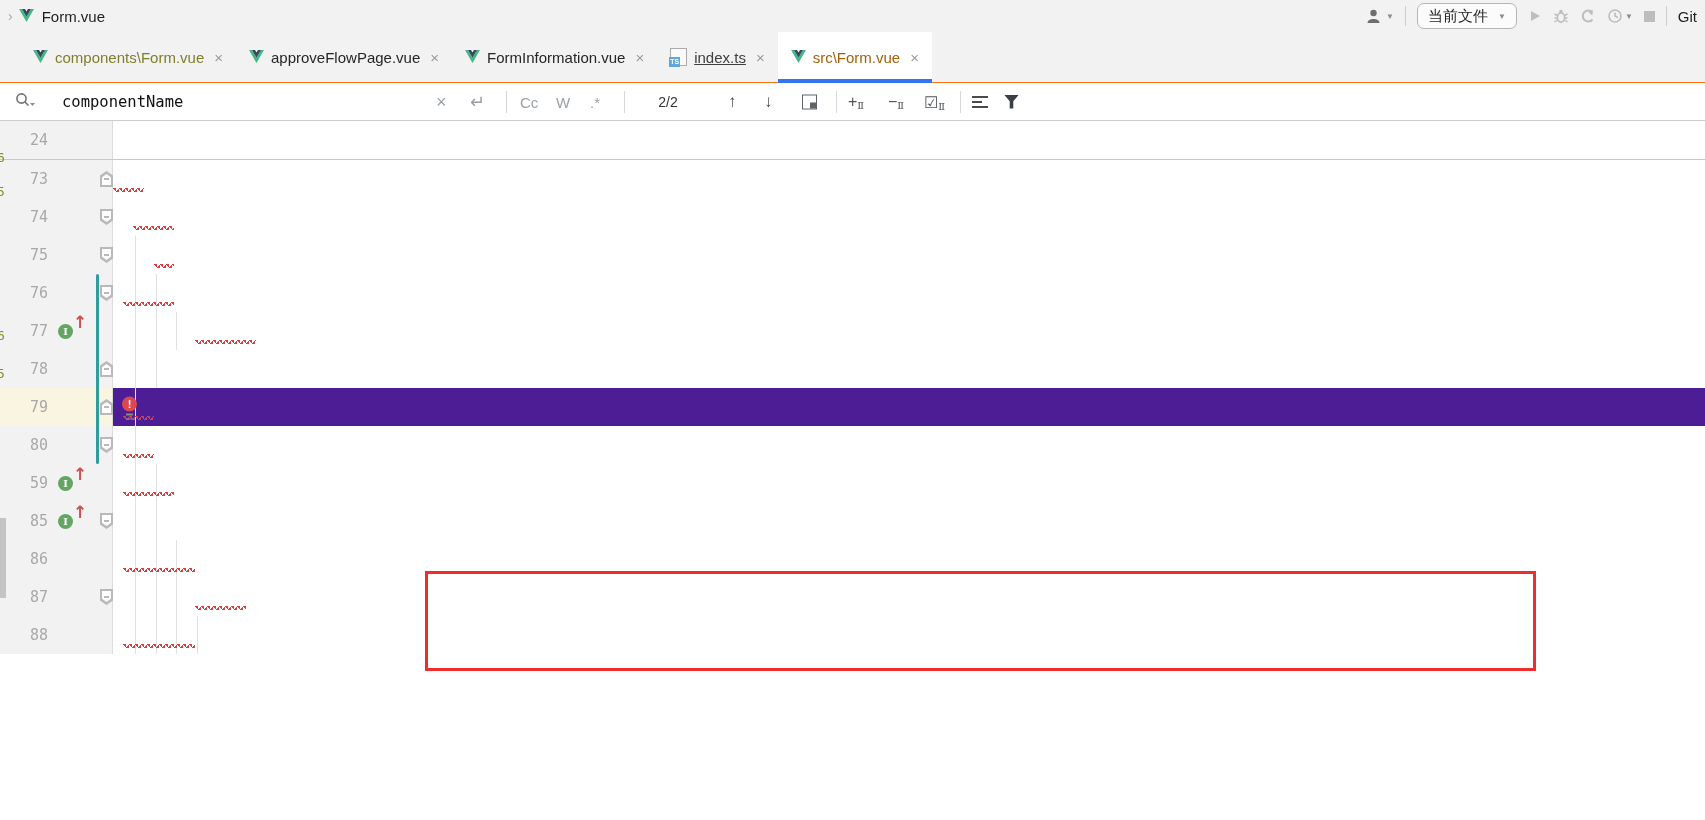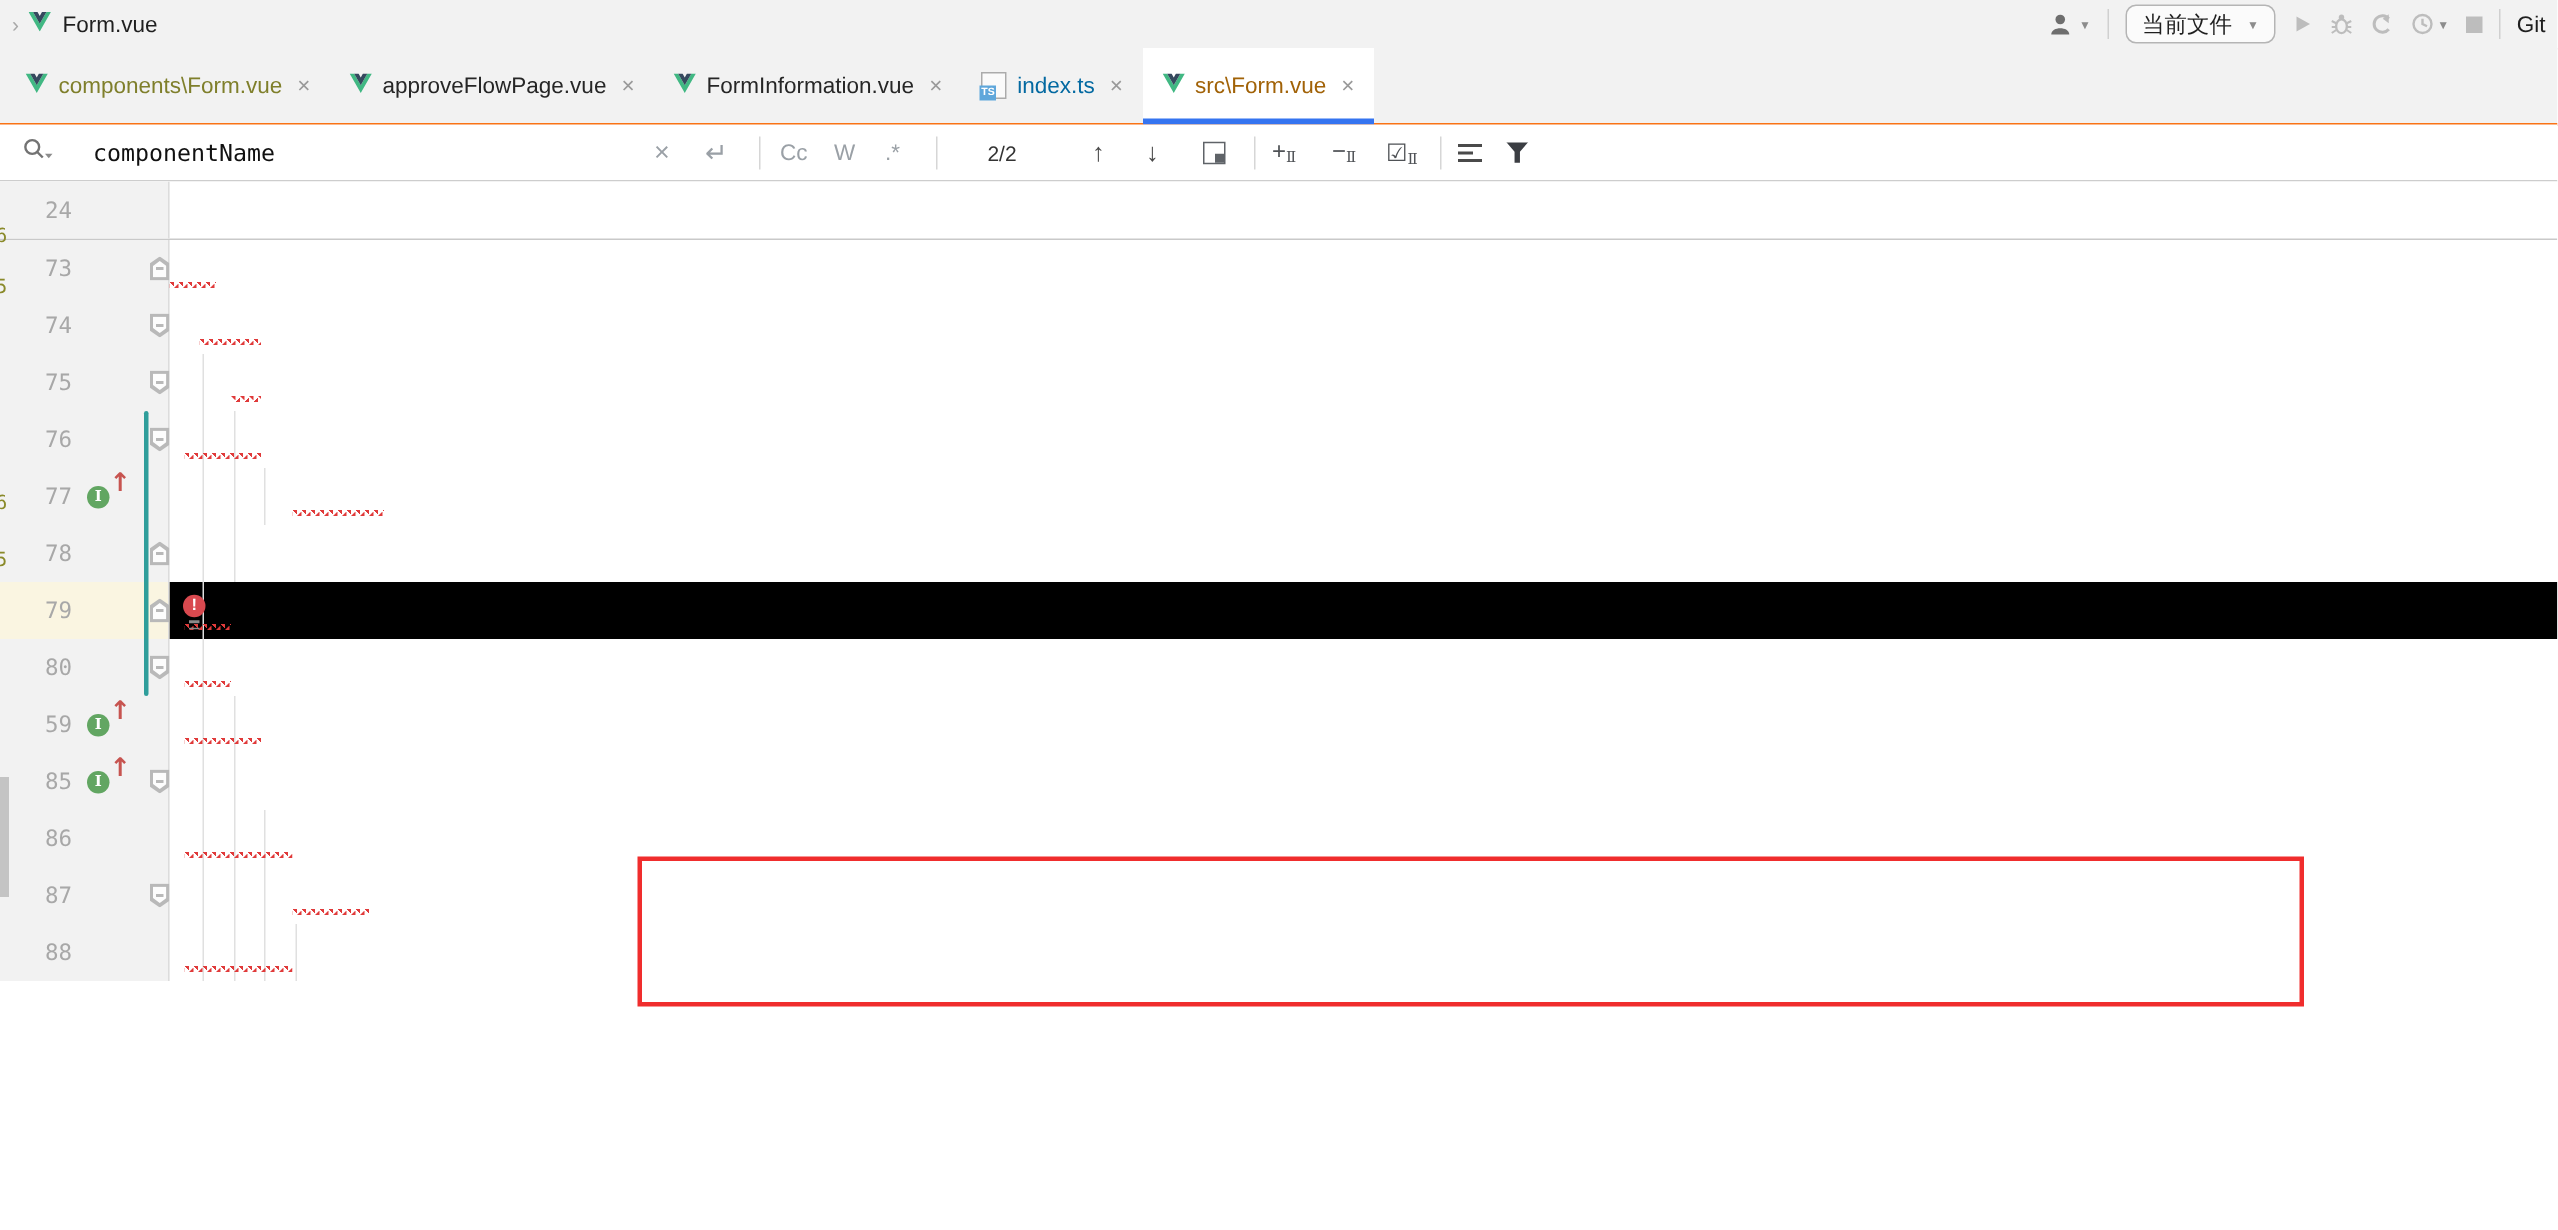--- a/index.html
+++ b/index.html
@@ -15,21 +15,21 @@
   .tbsep{width:1px;height:20px;background:#D0D0D0}
   .ghosticon{display:flex;align-items:center;gap:2px}
   .dd{font-size:8px;color:#8C8C8C}
   #runconfig{display:flex;align-items:center;gap:10px;height:24px;padding:0 10px;border:1px solid #B5B5B5;
              border-radius:7px;background:#FBFBFB;color:#1F1F1F;cursor:pointer}
   #stop-sq{width:11px;height:11px;background:#BDBDBD}
   #git-widget{color:#1F1F1F;padding-right:2px}
 
   
   #tabbar{position:absolute;top:32px;left:0;right:0;height:50px;background:#F2F2F2;
-          border-bottom:2px solid #f97316;display:flex;align-items:stretch;padding-left:4px;font-size:15px}
+          border-bottom:2px solid #f97316;display:flex;align-items:stretch;padding-left:20px;font-size:15px}
   .tab{display:flex;align-items:center;gap:7px;padding:0 13px;position:relative;cursor:pointer;color:#262626}
   .tab.active{background:#fff}
   .tab.active::after{content:"";position:absolute;left:0;right:0;bottom:-1px;height:4px;background:#3574F0}
   .tab .x{color:#9A9A9A;font-size:15px;margin-left:3px}
   .tsicon{position:relative;width:15px;height:16px;background:#FAFAFA;border:1px solid #ABABAB}
   .tsicon b{position:absolute;left:-2px;bottom:-2px;width:11px;height:10px;background:#5FA7DB;color:#fff;
             font:bold 7px "Liberation Sans",sans-serif;text-align:center;line-height:10px}
 
   
   #searchbar{position:absolute;top:83px;left:0;right:0;height:37px;background:#fff;border-bottom:1px solid #CDCDCD}
@@ -50,21 +50,21 @@
   #funnel{left:1004px;width:15px;height:14px;background:#3B3E43;cursor:pointer;
           clip-path:polygon(0 0,100% 0,62% 48%,62% 100%,38% 100%,38% 48%)}
 
   
   #editor{position:absolute;top:121px;left:0;right:0;bottom:0;background:#fff;overflow:hidden}
   #sticky{border-bottom:1px solid #C9C9C9}
   .row{position:relative;height:38px;width:100%;white-space:pre;
        font:17px "DejaVu Sans Mono",monospace;line-height:38px}
   .row::before{content:"";position:absolute;left:0;top:0;bottom:0;width:112px;background:#F2F2F2;
                border-right:1px solid #DCDCDC}
-  .row.current{background:#000000}
+  .row.current{background:#4c1d95}
   .row.current::before{background:#FAF5E1}
   .num{position:absolute;left:0;top:0;width:48px;text-align:right;color:#A8A8A8;font-size:15px}
   .guide{position:absolute;top:0;bottom:0;width:1px;background:#E0E0E0}
   .sq{position:absolute;height:4px;bottom:6px;z-index:3;background:
       linear-gradient(135deg,transparent 68%,#E03A3A 70%,#E03A3A 95%,transparent 97%) 0 0/6px 4px repeat-x,
       linear-gradient(45deg,transparent 68%,#E03A3A 70%,#E03A3A 95%,transparent 97%) 3px 0/6px 4px repeat-x}
   .fold{position:absolute;left:100px;top:50%;transform:translateY(-50%);width:13px;height:16px;cursor:pointer;z-index:4}
   .fold i,.fold b{position:absolute;display:block}
   .fold i{inset:0}
   .fold.down i{clip-path:polygon(0 0,100% 0,100% 72%,50% 100%,0 72%);background:#B9B9B9}
@@ -162,21 +162,21 @@
           <path fill="#41B883" d="M0,0 L12,21 L24,0 H19.2 L12,12.6 L4.8,0 Z"></path>
           <path fill="#35495E" d="M4.8,0 L12,12.6 L19.2,0 H14.4 L12,4.2 L9.6,0 Z"></path>
         </svg></span>
       <span style="color: rgb(38, 38, 38);">FormInformation.vue</span>
       <span class="x">×</span>
     </div>
     <div class="tab">
       <span class="tsicon">
         <b>TS</b>
       </span>
-      <span style="color: #0369a1;">index.ts</span>
+      <span style="color: #404040; text-decoration: underline;">index.ts</span>
       <span class="x">×</span>
     </div>
     <div class="tab active">
       <span><svg width="15" height="13" viewBox="0 0 24 21">
           <path fill="#41B883" d="M0,0 L12,21 L24,0 H19.2 L12,12.6 L4.8,0 Z"></path>
           <path fill="#35495E" d="M4.8,0 L12,12.6 L19.2,0 H14.4 L12,4.2 L9.6,0 Z"></path>
         </svg></span>
       <span style="color: #a16207;">src\Form.vue</span>
       <span class="x">×</span>
     </div>

